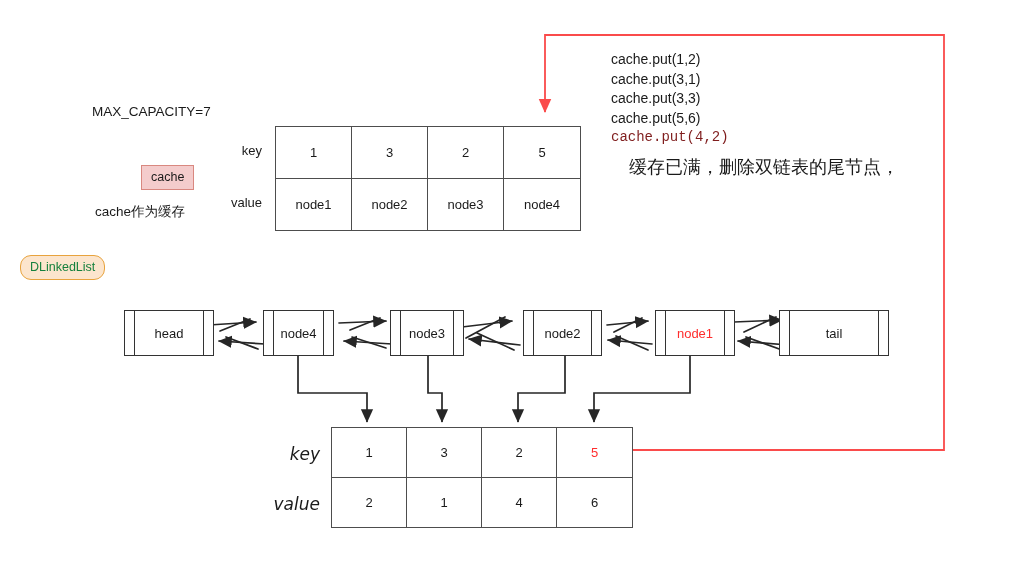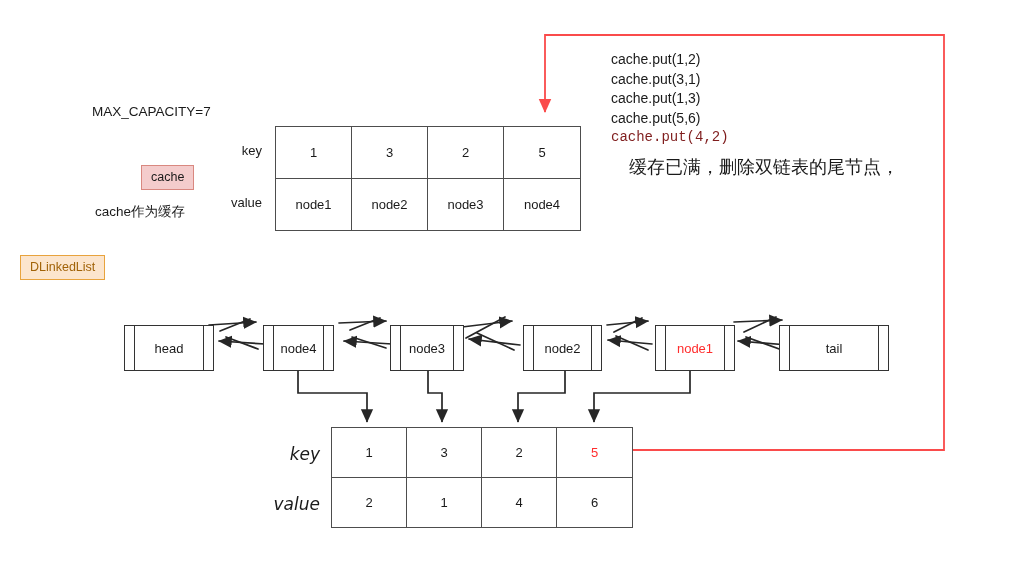--- a/index.html
+++ b/index.html
@@ -55,21 +55,22 @@
   .badge-cache {
     left: 141px; top: 165px;
     background: #f4cccc;
     border-color: #d98880;
     color: #1a1a1a;
   }
   .badge-dll {
     left: 20px; top: 255px;
     background: #fce5cd;
     border-color: #e8a33d;
-    color: #a16207;
+    color: #15803d;
+    border-radius: 11px;
   }
 
   
   .ctable {
     position: absolute;
     left: 275px; top: 126px;
     width: 306px; height: 105px;
     border: 1.6px solid #4d4d4d;
     box-sizing: border-box;
     display: grid;
@@ -123,21 +124,20 @@
   
   .node {
     position: absolute;
     top: 310px;
     height: 46px;
     border: 1.6px solid #333333;
     box-sizing: border-box;
     background: #ffffff;
     display: flex;
     align-items: stretch;
-    margin-top: 15px;
   }
   .node .ptr {
     width: 10px;
     flex: 0 0 10px;
     box-sizing: border-box;
   }
   .node .ptr.left  { border-right: 1.6px solid #333333; }
   .node .ptr.right { border-left: 1.6px solid #333333; }
   .node .nlabel {
     flex: 1 1 auto;
@@ -263,21 +263,21 @@
     <div class="cell last-col">5</div>
     <div class="cell last-row">node1</div>
     <div class="cell last-row">node2</div>
     <div class="cell last-row">node3</div>
     <div class="cell last-col last-row">node4</div>
   </div>
 
   <div class="codeblock">
     <div class="line">cache.put(1,2)</div>
     <div class="line">cache.put(3,1)</div>
-    <div class="line">cache.put(1,3)</div>
+    <div class="line">cache.put(3,3)</div>
     <div class="line">cache.put(5,6)</div>
     <div class="line hl">cache.put(4,2)</div>
   </div>
 
   <div class="cnnote">
     <div class="l1">缓存已满，删除双链表的尾节点，</div>
   </div>
 
   <div class="node" style="left:124px; width:90px;">
     <div class="ptr left"></div>

